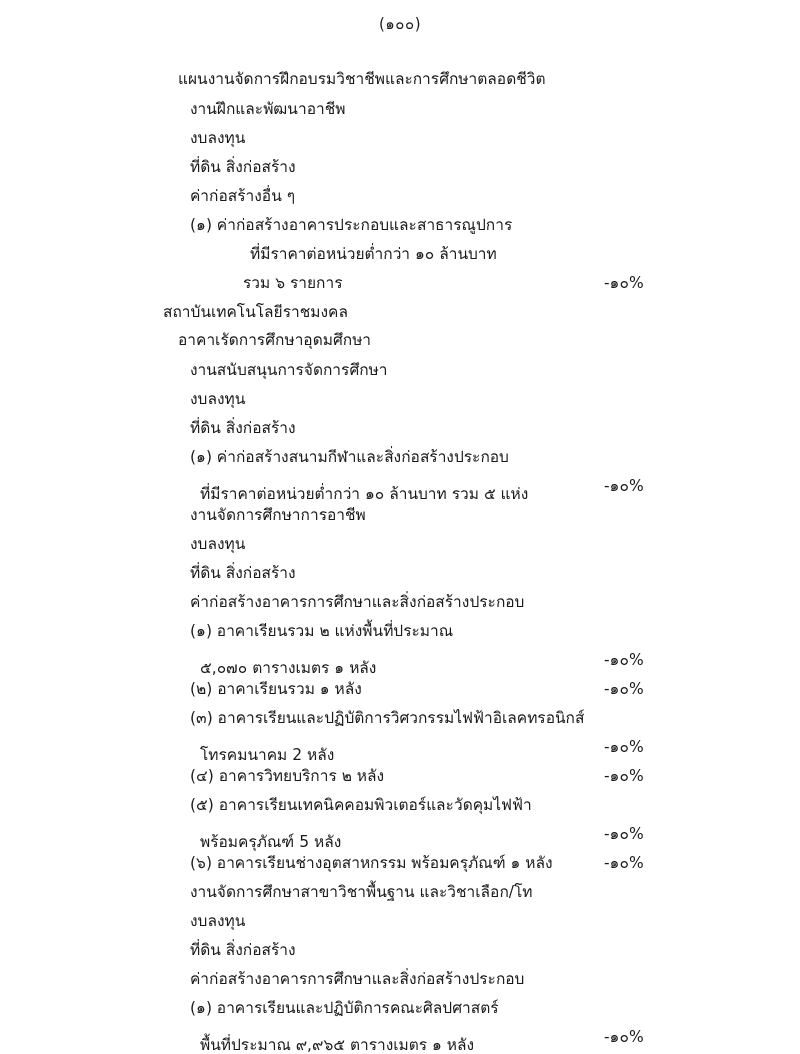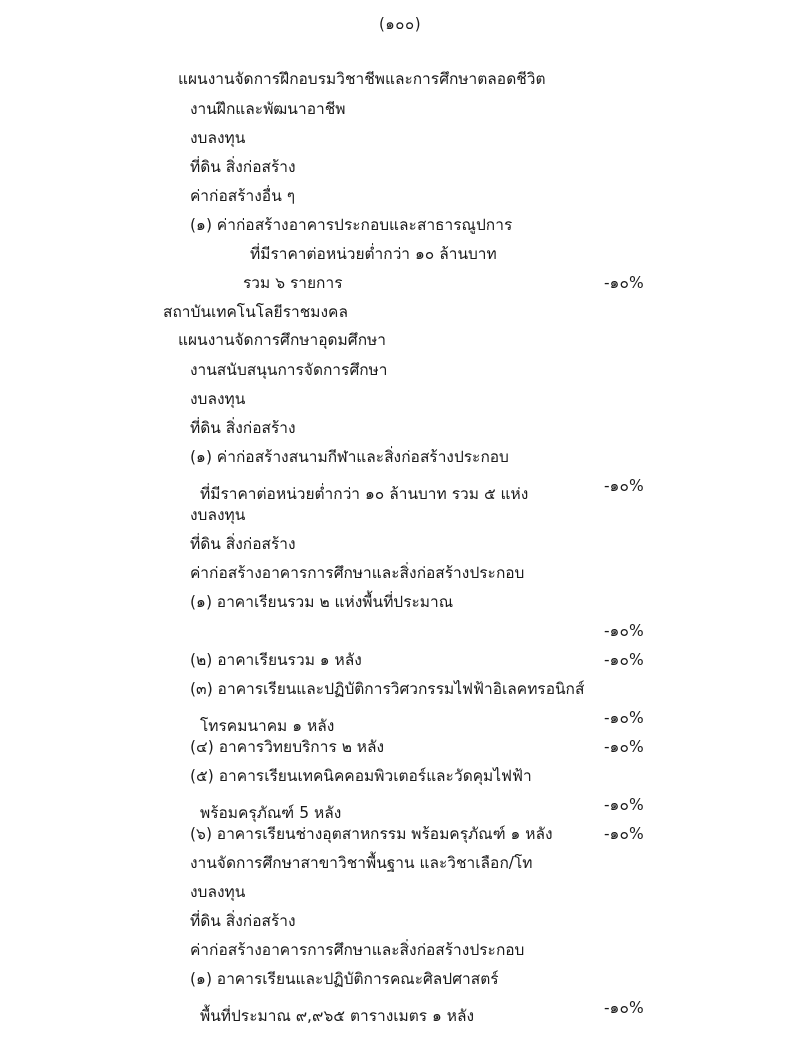--- a/index.html
+++ b/index.html
@@ -89,62 +89,66 @@
         <span class="text i4">ที่มีราคาต่อหน่วยต่ำกว่า ๑๐ ล้านบาท</span>
       </div>
       <div class="line">
         <span class="text i5">รวม ๖ รายการ</span>
         <span class="amount">-๑๐%</span>
       </div>
       <div class="line">
         <span class="text i0">สถาบันเทคโนโลยีราชมงคล</span>
       </div>
       <div class="line">
-        <span class="text i1">แผนงานจัดการศึกษาอุดมศึกษา</span>
+        <span class="text i1">อาคาเรัดการศึกษาอุดมศึกษา</span>
       </div>
       <div class="line">
         <span class="text i2">งานสนับสนุนการจัดการศึกษา</span>
       </div>
       <div class="line">
         <span class="text i2">งบลงทุน</span>
       </div>
       <div class="line">
         <span class="text i2">ที่ดิน สิ่งก่อสร้าง</span>
       </div>
       <div class="line">
         <span class="text i2">(๑) ค่าก่อสร้างสนามกีฬาและสิ่งก่อสร้างประกอบ</span>
       </div>
       <div class="line">
         <span class="text i3">ที่มีราคาต่อหน่วยต่ำกว่า ๑๐ ล้านบาท รวม ๕ แห่ง</span>
         <span class="amount">-๑๐%</span>
       </div>
       <div class="line">
+        <span class="text i2">งานจัดการศึกษาการอาชีพ</span>
+      </div>
+      <div class="line">
         <span class="text i2">งบลงทุน</span>
       </div>
       <div class="line">
         <span class="text i2">ที่ดิน สิ่งก่อสร้าง</span>
       </div>
       <div class="line">
         <span class="text i2">ค่าก่อสร้างอาคารการศึกษาและสิ่งก่อสร้างประกอบ</span>
       </div>
       <div class="line">
         <span class="text i2">(๑) อาคาเรียนรวม ๒ แห่งพื้นที่ประมาณ</span>
       </div>
       <div class="line">
+        <span class="text i3">๕,๐๗๐ ตารางเมตร ๑ หลัง</span>
         <span class="amount">-๑๐%</span>
       </div>
       <div class="line">
         <span class="text i2">(๒) อาคาเรียนรวม ๑ หลัง</span>
         <span class="amount">-๑๐%</span>
       </div>
       <div class="line">
         <span class="text i2">(๓) อาคารเรียนและปฏิบัติการวิศวกรรมไฟฟ้าอิเลคทรอนิกส์</span>
       </div>
       <div class="line">
-        <span class="text i3">โทรคมนาคม ๑ หลัง</span>
+        <span class="text i3">โทรคมนาคม 2 หลัง</span>
         <span class="amount">-๑๐%</span>
       </div>
       <div class="line">
         <span class="text i2">(๔) อาคารวิทยบริการ ๒ หลัง</span>
         <span class="amount">-๑๐%</span>
       </div>
       <div class="line">
         <span class="text i2">(๕) อาคารเรียนเทคนิคคอมพิวเตอร์และวัดคุมไฟฟ้า</span>
       </div>
       <div class="line">

